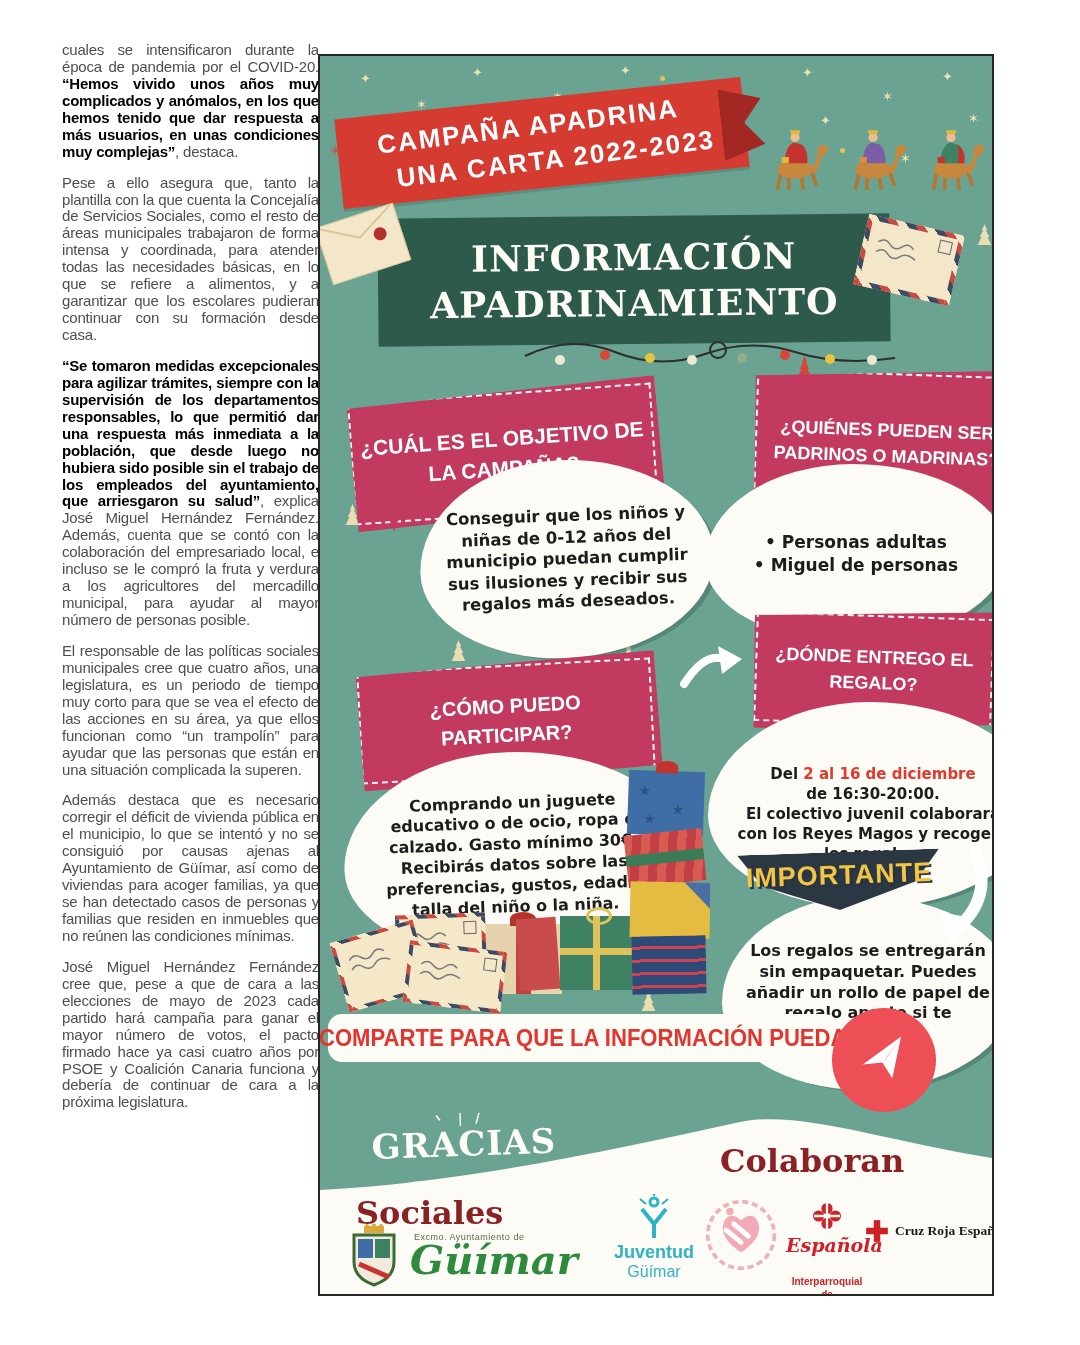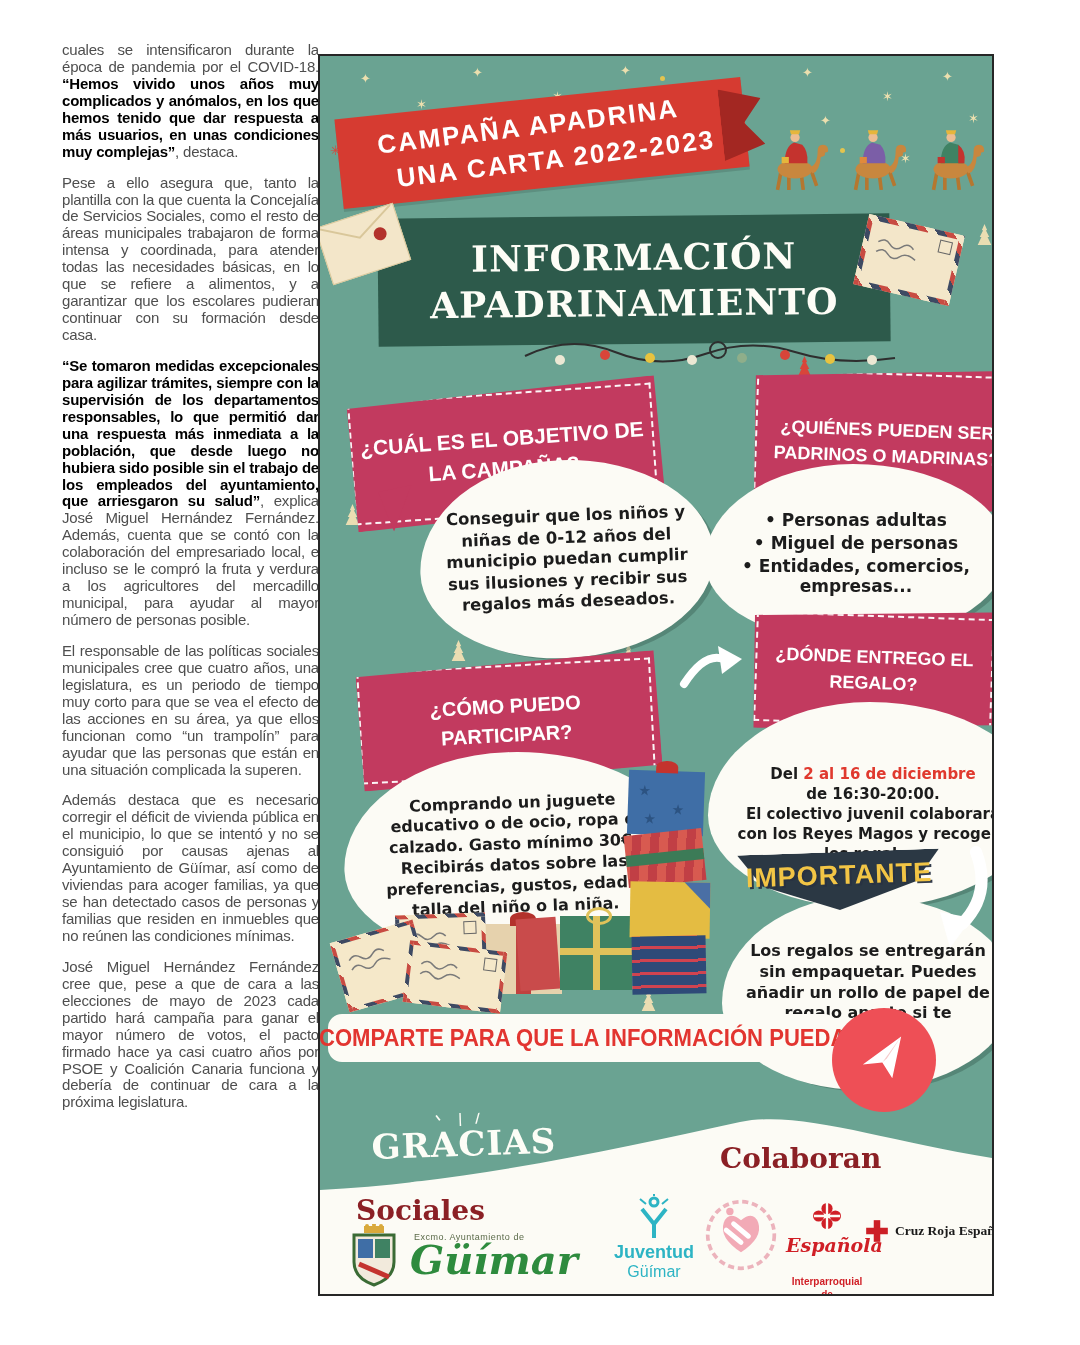--- a/index.html
+++ b/index.html
@@ -118,21 +118,21 @@
   .share-circle{position:absolute;left:512px;top:952px;width:104px;height:104px;border-radius:50%;
        background:#ee4f56;display:flex;align-items:center;justify-content:center;z-index:4;}
   .share-circle svg{width:52px;height:52px;transform:rotate(-12deg);}
   
   .wave{position:absolute;left:0;bottom:0;width:672px;height:182px;z-index:3;}
   .thanks{position:absolute;left:52px;top:1054px;width:175px;text-align:center;z-index:2;
        color:#fdfdf6;font-family:"DejaVu Serif",serif;font-weight:700;font-size:34px;
        letter-spacing:1px;transform:rotate(-2deg);}
   .thanks .spark{display:block;font-size:13px;letter-spacing:4px;margin-bottom:-4px;}
   .footer-item{position:absolute;z-index:4;}
-  .lbl{font-family:"DejaVu Serif",serif;font-weight:700;color:#8b2025;font-size:28px;}
+  .lbl{font-family:"DejaVu Serif",serif;font-weight:700;color:#8b2025;font-size:32px;}
   .organiza{left:36px;top:1138px;}
   .colaboran{left:400px;top:1086px;}
   .shield{left:26px;top:1168px;}
   .org-small{left:94px;top:1176px;font-size:9px;color:#5b6b4a;letter-spacing:.5px;}
   .org-name{left:90px;top:1180px;font-family:"DejaVu Serif",serif;font-style:italic;font-weight:700;
        font-size:40px;color:#2e8b3e;}
   .juventud{left:286px;top:1138px;width:96px;text-align:center;color:#2db4c4;}
   .juventud .l1{font-weight:700;font-size:18px;display:block;margin-top:-2px;}
   .juventud .l2{font-size:16px;display:block;}
   .pinklogo{left:384px;top:1142px;width:74px;height:74px;}
@@ -141,21 +141,21 @@
   .caritas .sb{font-size:10px;font-weight:700;display:block;line-height:1.25;margin-top:20px;}
   .cruzroja{left:544px;top:1162px;display:flex;align-items:center;gap:5px;}
   .cruzroja span{font-family:"Liberation Serif",serif;font-weight:700;font-size:13.5px;color:#1a1a1a;white-space:nowrap;}
 </style>
 </head>
 <body>
 
 <div class="page">
 
   <div class="article">
-    <p><span>cuales se intensificaron durante la época de pandemia por el COVID-18. </span><b>“Hemos vivido unos años muy complicados y anómalos, en los que hemos tenido que dar respuesta a más usuarios, en unas condiciones muy complejas”</b><span>, destaca.</span></p>
+    <p><span>cuales se intensificaron durante la época de pandemia por el COVID-20. </span><b>“Hemos vivido unos años muy complicados y anómalos, en los que hemos tenido que dar respuesta a más usuarios, en unas condiciones muy complejas”</b><span>, destaca.</span></p>
     <p><span>Pese a ello asegura que, tanto la plantilla con la que cuenta la Concejalía de Servicios Sociales, como el resto de áreas municipales trabajaron de forma intensa y coordinada, para atender todas las necesidades básicas, en lo que se refiere a alimentos, y a garantizar que los escolares pudieran continuar con su formación desde casa.</span></p>
     <p><b>“Se tomaron medidas excepcionales para agilizar trámites, siempre con la supervisión de los departamentos responsables, lo que permitió dar una respuesta más inmediata a la población, que desde luego no hubiera sido posible sin el trabajo de los empleados del ayuntamiento, que arriesgaron su salud”</b><span>, explica José Miguel Hernández Fernández. Además, cuenta que se contó con la colaboración del empresariado local, e incluso se le compró la fruta y verdura a los agricultores del mercadillo municipal, para ayudar al mayor número de personas posible.</span></p>
     <p><span>El responsable de las políticas sociales municipales cree que cuatro años, una legislatura, es un periodo de tiempo muy corto para que se vea el efecto de las acciones en su área, ya que ellos funcionan como “un trampolín” para ayudar que las personas que están en una situación complicada la superen.</span></p>
     <p><span>Además destaca que es necesario corregir el déficit de vivienda pública en el municipio, lo que se intentó y no se consiguió por causas ajenas al Ayuntamiento de Güímar, así como de viviendas para acoger familias, ya que se han detectado casos de personas y familias que residen en inmuebles que no reúnen las condiciones mínimas.</span></p>
     <p><span>José Miguel Hernández Fernández cree que, pese a que de cara a las elecciones de mayo de 2023 cada partido hará campaña para ganar el mayor número de votos, el pacto firmado hace ya casi cuatro años por PSOE y Coalición Canaria funciona y debería de continuar de cara a la próxima legislatura.</span></p>
   </div>
 
   <div class="poster">
 
     <i class="st" style="left:40px;top:16px">✦</i>
@@ -266,21 +266,20 @@
     </div>
 
     <div class="qbubble" style="left:428px;top:310px;width:250px;height:130px;transform:rotate(2deg);font-size:18px">
       <span>¿QUIÉNES PUEDEN SER PADRINOS O MADRINAS?</span>
     </div>
     <div class="tail" style="left:448px;top:436px;transform:rotate(6deg)"></div>
     <div class="abubble" style="left:385px;top:408px;width:258px;height:142px;font-size:17px">
       <ul>
         <li><span>Personas adultas</span></li>
         <li><span>Miguel de personas</span></li>
-        <li><span>Entidades, comercios, empresas...</span></li>
       </ul>
     </div>
 
     <div class="qbubble" style="left:32px;top:602px;width:280px;height:102px;transform:rotate(-3deg);font-size:20px">
       <span>¿CÓMO PUEDO PARTICIPAR?</span>
     </div>
     <div class="tail" style="left:150px;top:696px;transform:rotate(14deg)"></div>
     <div class="abubble" style="left:24px;top:696px;width:296px;height:170px;transform:rotate(-2deg);font-size:16px;line-height:1.3">
       <span>Comprando un juguete educativo o de ocio, ropa o calzado. Gasto mínimo 30€. Recibirás datos sobre las preferencias, gustos, edad y talla del niño o la niña.</span>
     </div>

